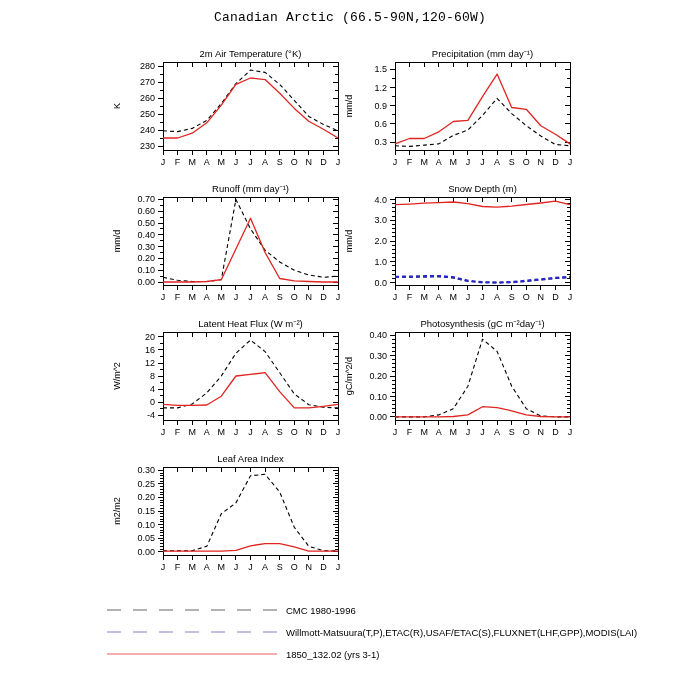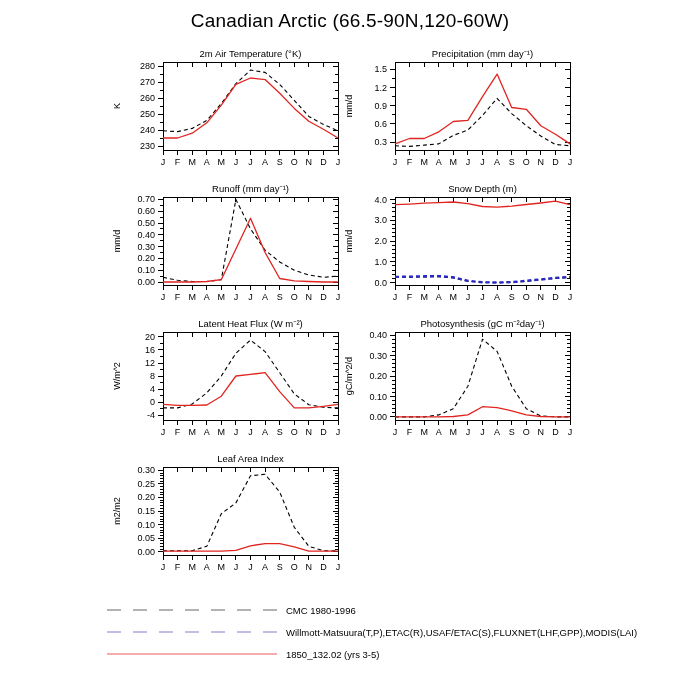--- a/index.html
+++ b/index.html
@@ -2,21 +2,21 @@
 <html><head>
 <meta charset="utf-8">
 <style>
   html,body{margin:0;padding:0;}
   body{
     width:700px;height:700px;position:relative;background:#ffffff;
     font-family:"Liberation Sans", sans-serif;color:#000;overflow:hidden;
   }
   .main-title{
     position:absolute;top:10px;left:0;width:700px;text-align:center;
-    font-size:19px;letter-spacing:0.2px;
+    font-size:13px;letter-spacing:0.2px;font-family:Liberation Mono, monospace;
   }
   .chart{position:absolute;width:270px;height:142px;}
   .chart svg{display:block;}
   .tk{stroke:#000;stroke-width:1;shape-rendering:crispEdges;}
   .frame{fill:none;stroke:#000;stroke-width:1;shape-rendering:crispEdges;}
   .lbl{font-family:"Liberation Sans",sans-serif;font-size:9px;fill:#000;}
   .ttl{font-family:"Liberation Sans",sans-serif;font-size:9.5px;fill:#000;}
   .legend{position:absolute;left:106px;top:599px;}
   .legend-row{display:flex;align-items:center;height:22px;}
   .legend-row svg{flex:0 0 auto;margin-right:8px;}
@@ -660,15 +660,15 @@
   <div class="legend-row">
     <svg class="legend-line" width="172" height="8">
         <line x1="1" y1="4" x2="171" y2="4" stroke="#aaaadd" stroke-width="1.6" stroke-dasharray="14,12"></line>
       </svg>
     <span class="legend-label">Willmott-Matsuura(T,P),ETAC(R),USAF/ETAC(S),FLUXNET(LHF,GPP),MODIS(LAI)</span>
   </div>
   <div class="legend-row">
     <svg class="legend-line" width="172" height="8">
         <line x1="1" y1="4" x2="171" y2="4" stroke="#f09090" stroke-width="1.6"></line>
       </svg>
-    <span class="legend-label">1850_132.02 (yrs 3-5)</span>
+    <span class="legend-label">1850_132.02 (yrs 3-1)</span>
   </div>
 </div>
 
 </body></html>

